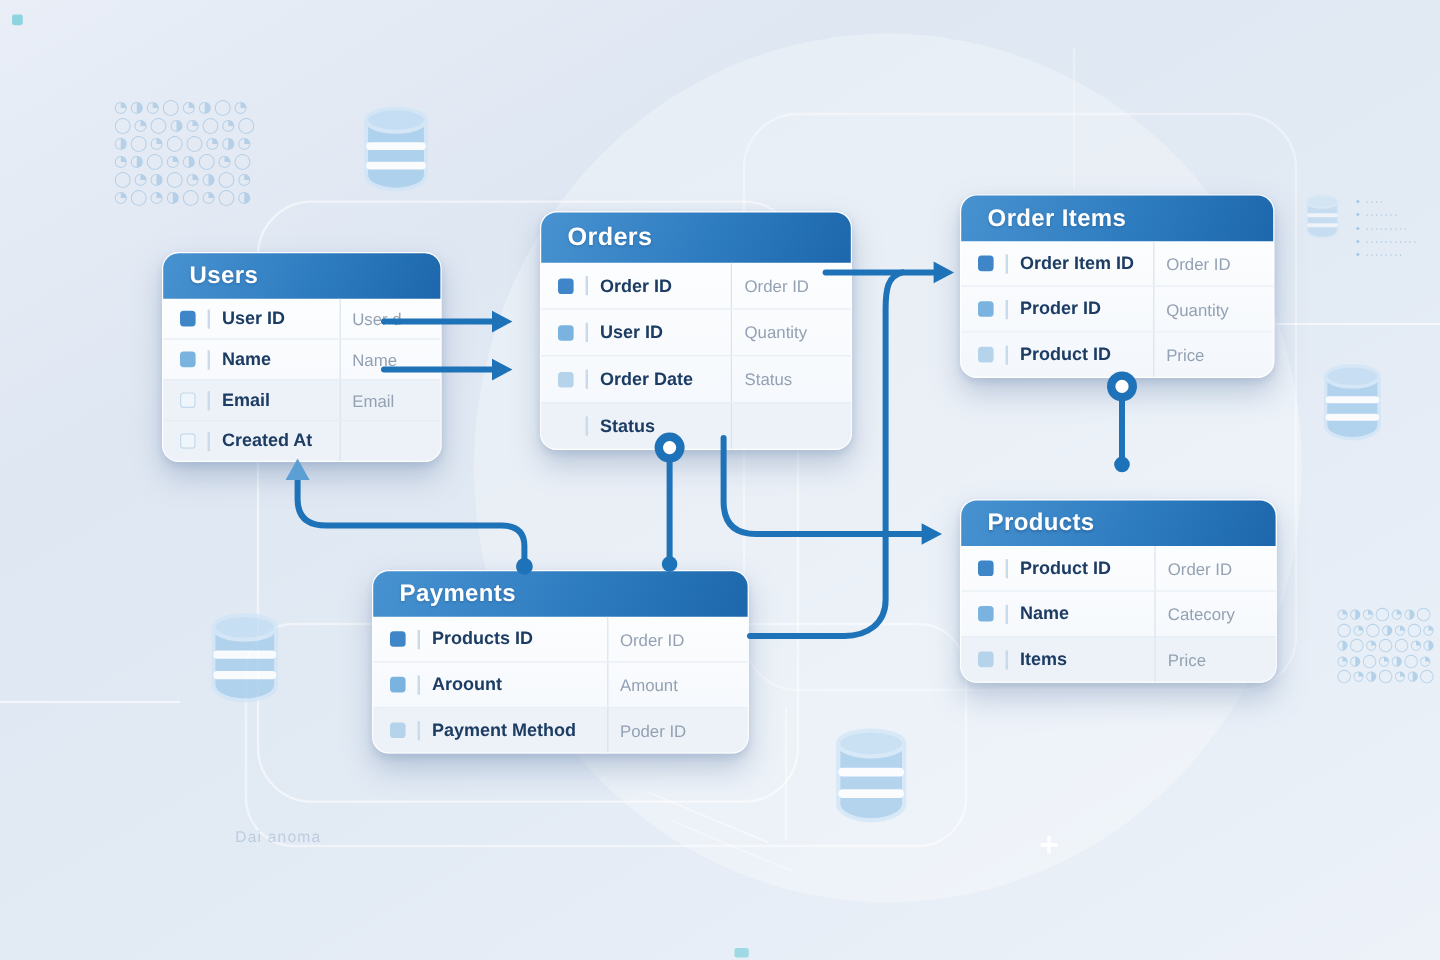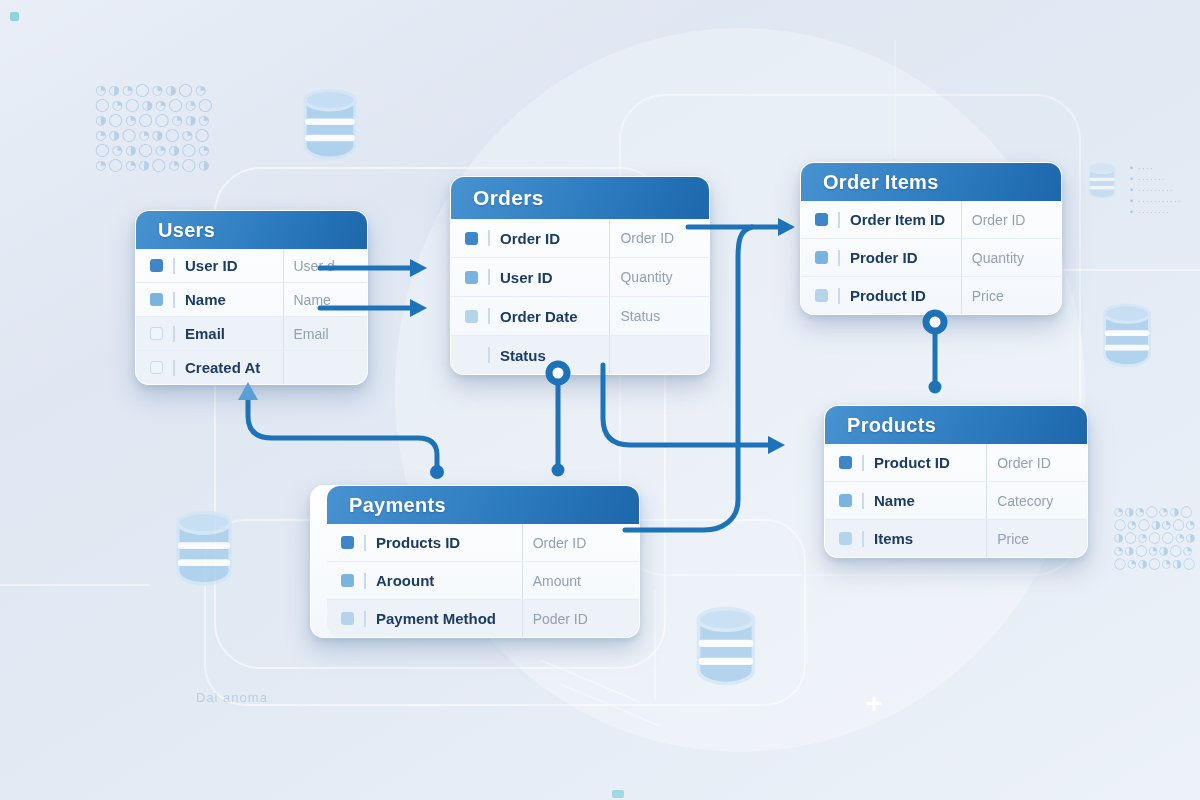--- a/index.html
+++ b/index.html
@@ -45,22 +45,22 @@
   .fname{font-weight:bold;color:#1c3c63;font-size:15px;flex:1 1 auto;white-space:nowrap;overflow:hidden;}
   .fval{flex:0 0 33%;border-left:1.5px solid #d9e3ee;color:#93a1b3;font-size:14px;
         padding-left:10px;height:100%;display:flex;align-items:center;white-space:nowrap;overflow:hidden;}
   .pos-users{left:87px;top:210px;width:231px;margin-left:48px;}
   .pos-users .trow{height:33px;}
   .pos-users .fval{flex-basis:30%;}
   .pos-orders{left:430px;top:176px;width:258px;margin-left:20px;}
   .pos-orders .table-header{height:42px;font-size:21px;}
   .pos-orders .trow{height:38px;}
   .pos-order_items{left:800px;top:162px;width:260px;}
-  .pos-products{left:800px;top:405px;width:262px;margin-left:24px;}
-  .pos-payments{left:310px;top:485px;width:312px;padding-left:16px;}
+  .pos-products{left:800px;top:416px;width:262px;}
+  .pos-payments{left:310px;top:475px;width:312px;}
   
   #connector-layer{position:absolute;inset:0;z-index:5;pointer-events:none;}
 </style>
 </head>
 <body>
 
 <div id="bg-layer">
   <svg width="1200" height="800" viewBox="0 0 1200 800">
     <ellipse cx="740" cy="390" rx="345" ry="362" fill="rgba(255,255,255,0.30)"></ellipse>
     <rect x="215" y="168" width="450" height="500" rx="45" fill="none" stroke="rgba(255,255,255,0.55)" stroke-width="2"></rect>

